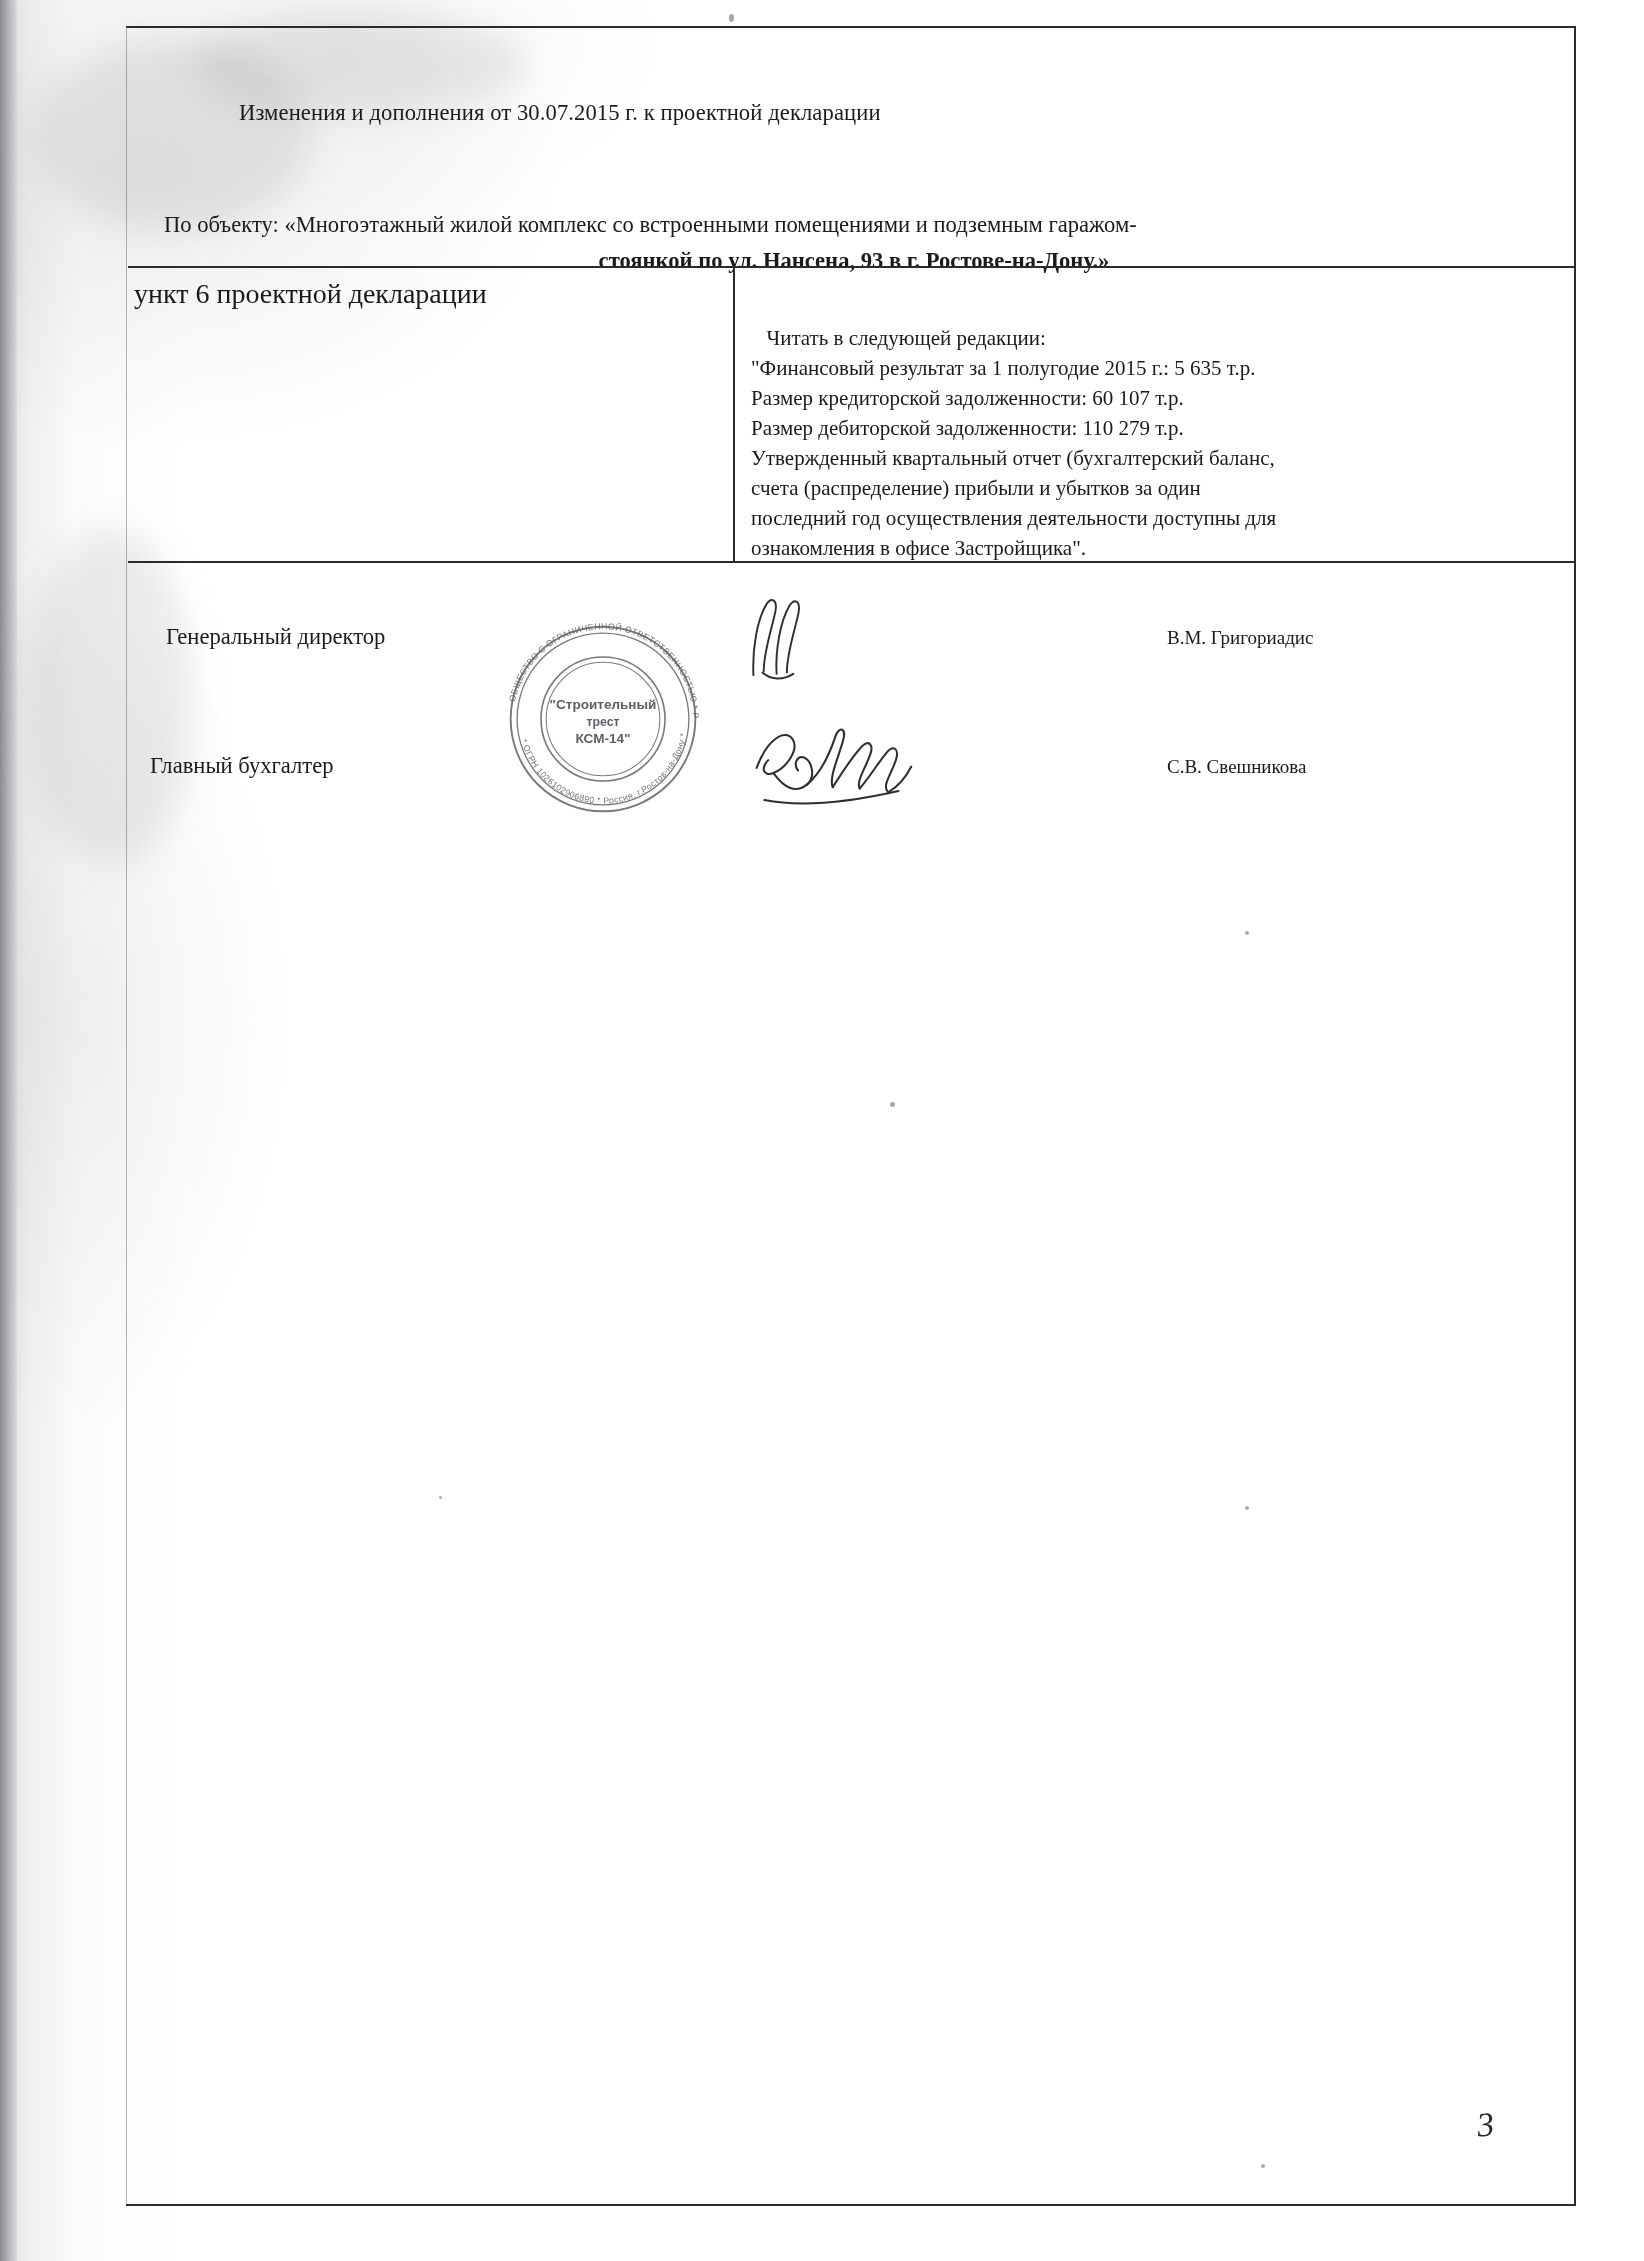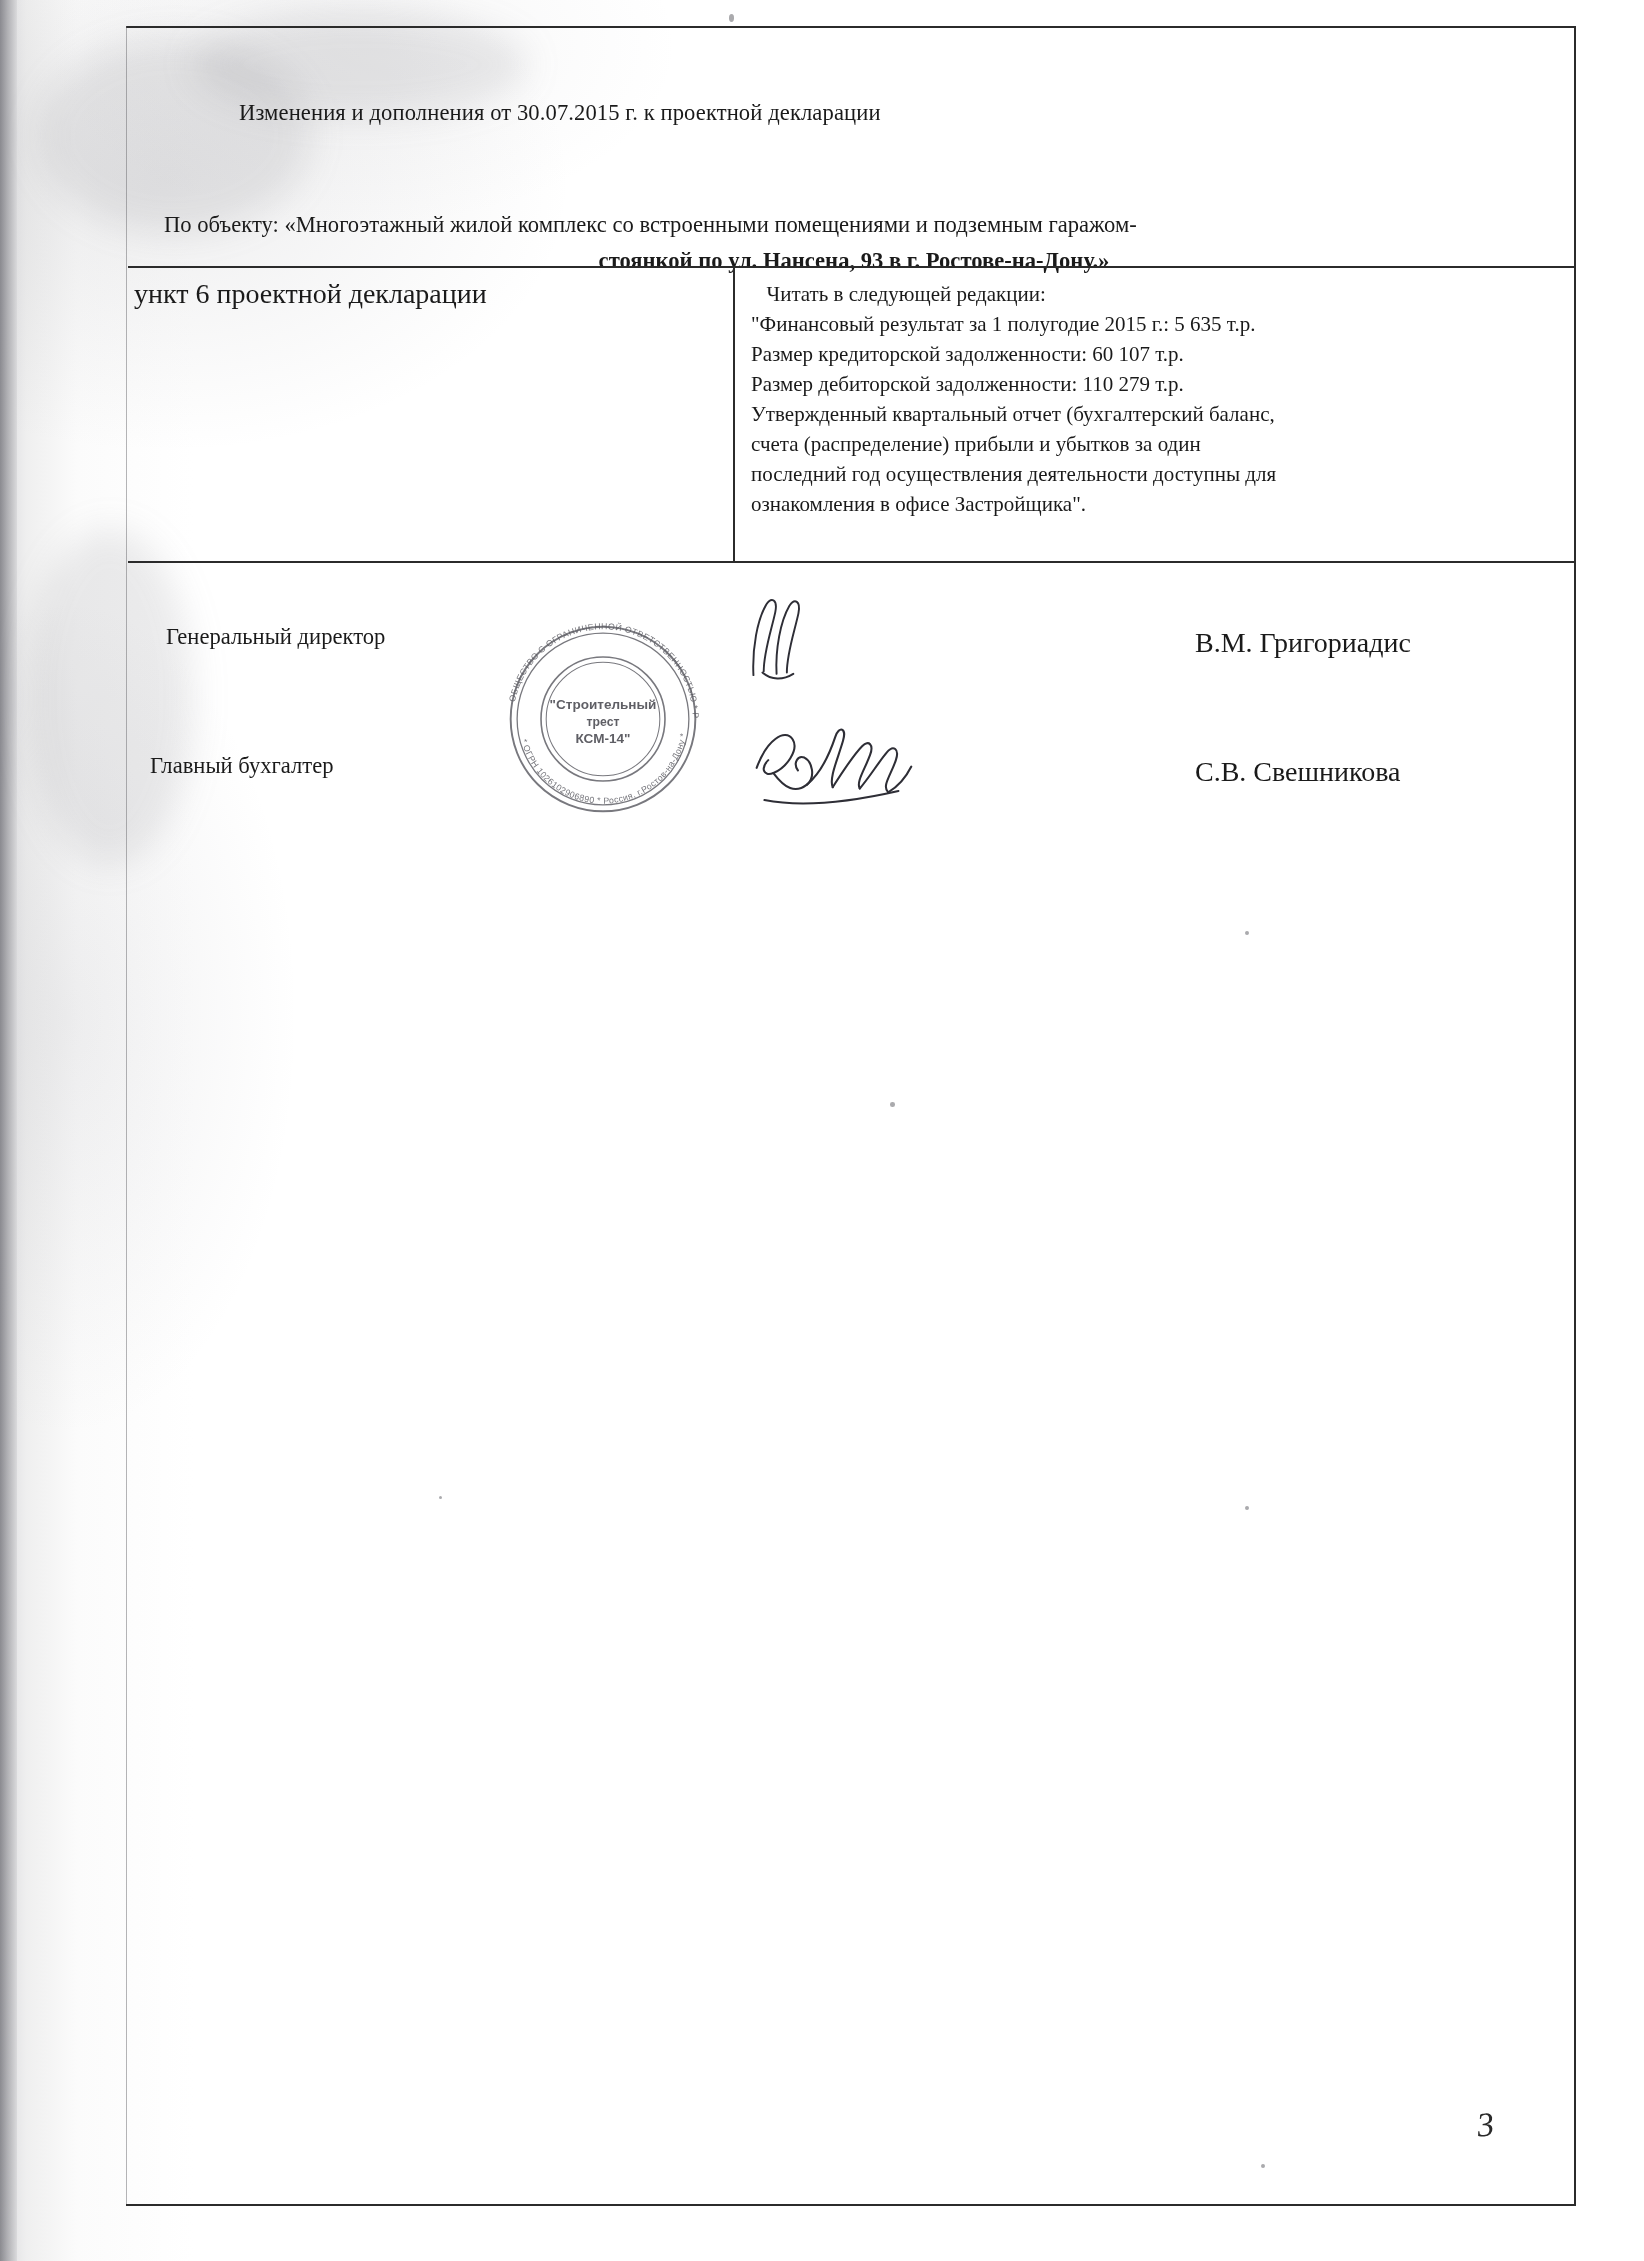--- a/index.html
+++ b/index.html
@@ -115,31 +115,30 @@
     font-size: 28px;
     line-height: 30px;
   }
   .cell-right {
     position: absolute;
     left: 751px; top: 279px;
     width: 816px;
     font-size: 21px;
     line-height: 30px;
   }
-  .cell-right .first-line { padding-left: 15.5px; display: block; }
+  .cell-right .first-line { padding-left: 15.5px; display: block; margin-top: 44px; }
 
   
   .sig-label {
     position: absolute;
     font-size: 22.6px;
   }
   .sig-name {
     position: absolute;
-    font-size: 28px;
-    margin-left: 28px;
+    font-size: 19px;
   }
   #sig-label-director { left: 166px; top: 624px; }
   #sig-name-director  { left: 1167px; top: 627px; }
   #sig-label-accountant { left: 150px; top: 753px; text-align: right; }
   #sig-name-accountant  { left: 1167px; top: 756px; }
 
   
   .stamp {
     position: absolute;
     left: 490px; top: 606px;

